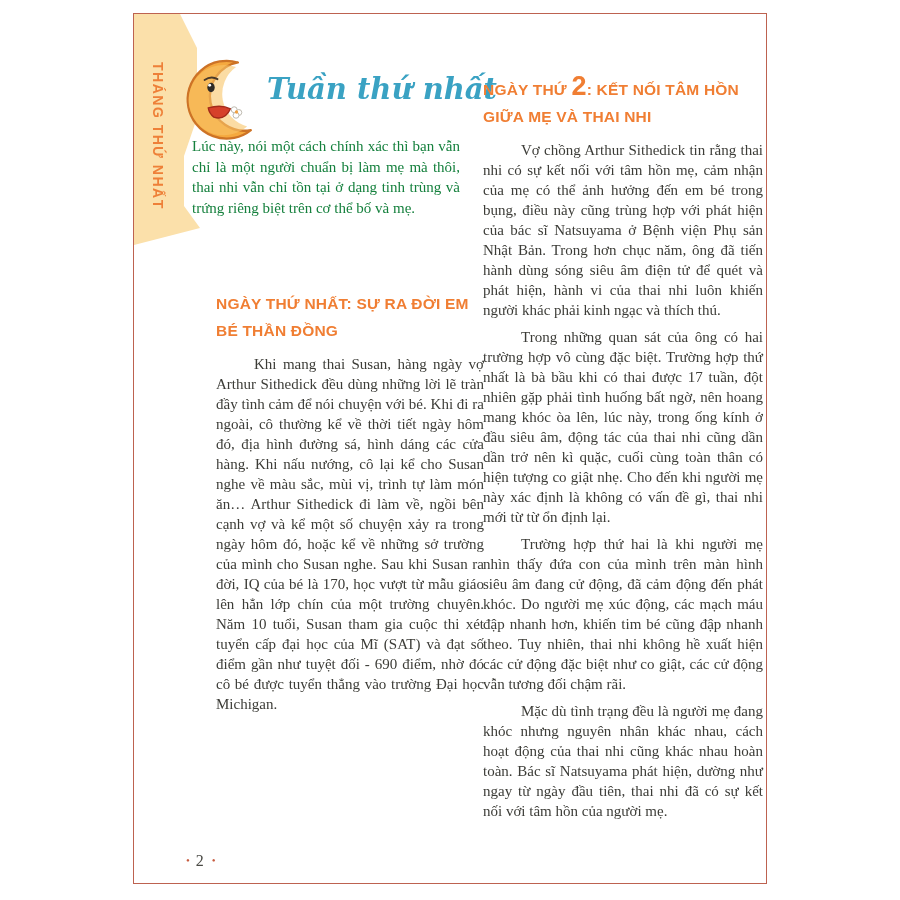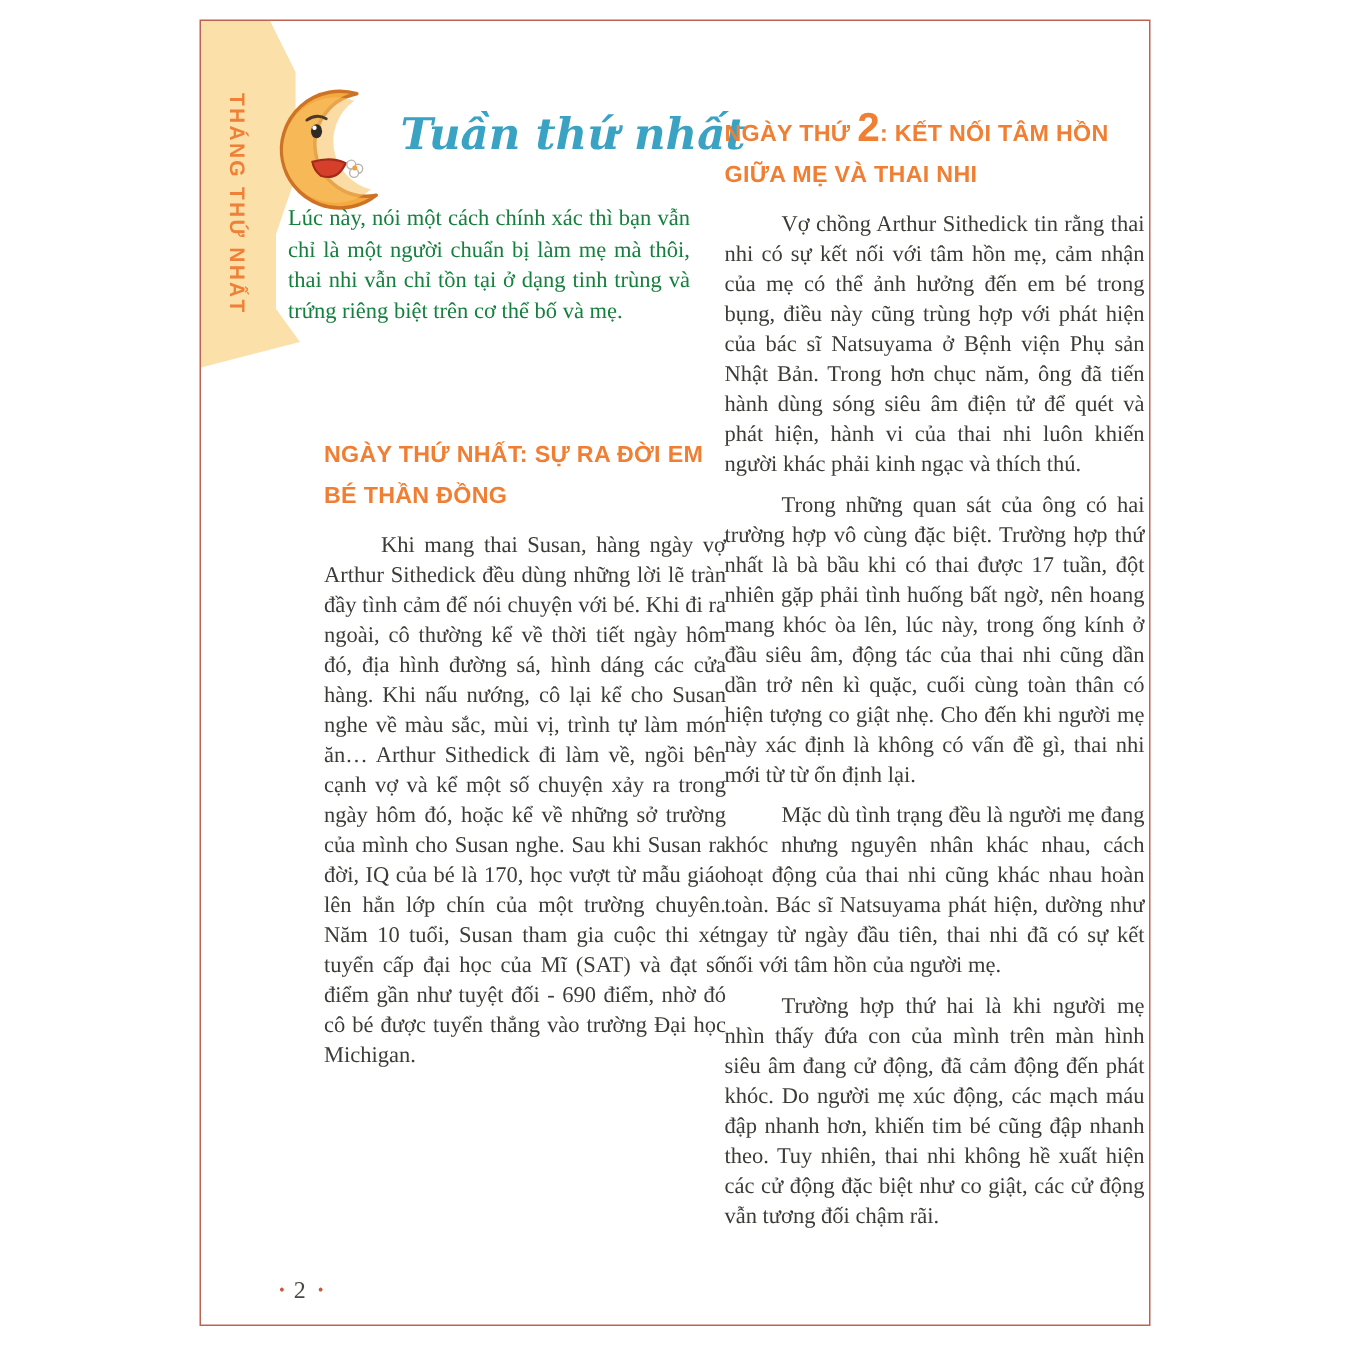--- a/index.html
+++ b/index.html
@@ -80,17 +80,17 @@
 
 <div class="col col-left">
   <div class="col-heading">NGÀY THỨ NHẤT: SỰ RA ĐỜI EM BÉ THẦN ĐỒNG</div>
   <p>Khi mang thai Susan, hàng ngày vợ Arthur Sithedick đều dùng những lời lẽ tràn đầy tình cảm để nói chuyện với bé. Khi đi ra ngoài, cô thường kể về thời tiết ngày hôm đó, địa hình đường sá, hình dáng các cửa hàng. Khi nấu nướng, cô lại kể cho Susan nghe về màu sắc, mùi vị, trình tự làm món ăn… Arthur Sithedick đi làm về, ngồi bên cạnh vợ và kể một số chuyện xảy ra trong ngày hôm đó, hoặc kể về những sở trường của mình cho Susan nghe. Sau khi Susan ra đời, IQ của bé là 170, học vượt từ mẫu giáo lên hẳn lớp chín của một trường chuyên. Năm 10 tuổi, Susan tham gia cuộc thi xét tuyển cấp đại học của Mĩ (SAT) và đạt số điểm gần như tuyệt đối - 690 điểm, nhờ đó cô bé được tuyển thẳng vào trường Đại học Michigan.</p>
 </div>
 
 <div class="col col-right">
   <div class="col-heading"><span>NGÀY THỨ </span><span class="hnum">2</span><span>: KẾT NỐI TÂM HỒN GIỮA MẸ VÀ THAI NHI</span></div>
   <p>Vợ chồng Arthur Sithedick tin rằng thai nhi có sự kết nối với tâm hồn mẹ, cảm nhận của mẹ có thể ảnh hưởng đến em bé trong bụng, điều này cũng trùng hợp với phát hiện của bác sĩ Natsuyama ở Bệnh viện Phụ sản Nhật Bản. Trong hơn chục năm, ông đã tiến hành dùng sóng siêu âm điện tử để quét và phát hiện, hành vi của thai nhi luôn khiến người khác phải kinh ngạc và thích thú.</p>
   <p>Trong những quan sát của ông có hai trường hợp vô cùng đặc biệt. Trường hợp thứ nhất là bà bầu khi có thai được 17 tuần, đột nhiên gặp phải tình huống bất ngờ, nên hoang mang khóc òa lên, lúc này, trong ống kính ở đầu siêu âm, động tác của thai nhi cũng dần dần trở nên kì quặc, cuối cùng toàn thân có hiện tượng co giật nhẹ. Cho đến khi người mẹ này xác định là không có vấn đề gì, thai nhi mới từ từ ổn định lại.</p>
+  <p>Trường hợp thứ hai là khi người mẹ nhìn thấy đứa con của mình trên màn hình siêu âm đang cử động, đã cảm động đến phát khóc. Do người mẹ xúc động, các mạch máu đập nhanh hơn, khiến tim bé cũng đập nhanh theo. Tuy nhiên, thai nhi không hề xuất hiện các cử động đặc biệt như co giật, các cử động vẫn tương đối chậm rãi.</p>
   <p>Mặc dù tình trạng đều là người mẹ đang khóc nhưng nguyên nhân khác nhau, cách hoạt động của thai nhi cũng khác nhau hoàn toàn. Bác sĩ Natsuyama phát hiện, dường như ngay từ ngày đầu tiên, thai nhi đã có sự kết nối với tâm hồn của người mẹ.</p>
-  <p>Trường hợp thứ hai là khi người mẹ nhìn thấy đứa con của mình trên màn hình siêu âm đang cử động, đã cảm động đến phát khóc. Do người mẹ xúc động, các mạch máu đập nhanh hơn, khiến tim bé cũng đập nhanh theo. Tuy nhiên, thai nhi không hề xuất hiện các cử động đặc biệt như co giật, các cử động vẫn tương đối chậm rãi.</p>
 </div>
 
 <div class="page-number"><span class="dot">•</span> <span>2</span> <span class="dot">•</span></div>
 
 </body></html>

